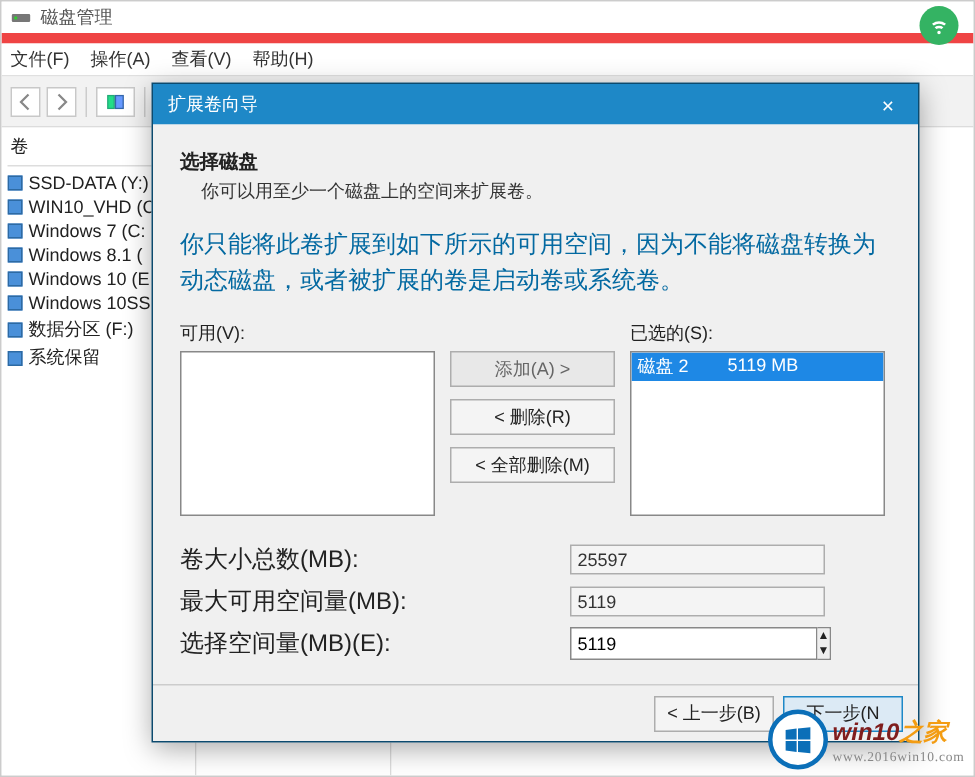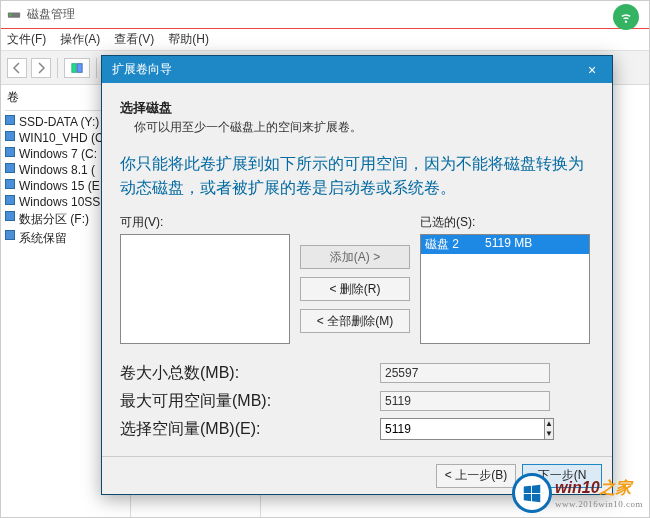--- a/index.html
+++ b/index.html
@@ -1,53 +1,53 @@
 <!DOCTYPE html>
 <html><head>
 <meta charset="utf-8">
 <style>
   * { box-sizing: border-box; }
   html,body { margin:0; padding:0; font-family: "Microsoft YaHei", "Segoe UI", sans-serif; font-size:12px; color:#222; background:#fff; }
   .app { width:650px; height:518px; position:relative; overflow:hidden; border:1px solid #ccc; background:#f6f6f6; }
-  .titlebar { height:28px; background:#fff; border-bottom:1px solid #ef4444; display:flex; align-items:center; padding:0 6px; }
+  .titlebar { height:28px; background:#fff; border-bottom:7px solid #ef4444; display:flex; align-items:center; padding:0 6px; }
   .titlebar .ico { width:14px; height:14px; margin-right:6px; }
   .titlebar .ico svg { width:14px; height:14px; }
   .titlebar .ttl { flex:1; font-size:12px; color:#555; }
   .winctrls { display:flex; gap:8px; }
   .winctrls span { width:28px; text-align:center; color:#666; font-size:12px; }
   .wifi { position:absolute; right:10px; top:3px; width:26px; height:26px; border-radius:50%; background:#34b363; display:flex; align-items:center; justify-content:center; z-index:3; }
   .wifi svg { width:14px; height:14px; }
   .menubar { height:22px; background:#fff; border-bottom:1px solid #e0e0e0; display:flex; align-items:center; padding:0 6px; gap:14px; font-size:12px; color:#333; }
   .toolbar { height:34px; background:#f2f2f2; border-bottom:1px solid #dcdcdc; display:flex; align-items:center; padding:0 6px; gap:4px; }
   .tbbtn { width:20px; height:20px; border:1px solid #c8c8c8; background:#fff; display:flex; align-items:center; justify-content:center; }
   .tbbtn svg { width:12px; height:12px; }
   .tbsep { width:1px; height:20px; background:#ccc; margin:0 2px; }
   .body { display:flex; height:calc(100% - 28px - 22px - 34px); }
   .volpanel { width:130px; border-right:1px solid #dcdcdc; background:#fff; padding:2px 4px; }
   .volhead { font-size:12px; padding:2px 0 4px 2px; border-bottom:1px solid #ddd; margin-bottom:3px; }
-  .volitem { display:flex; align-items:flex-start; gap:4px; padding:1px 0; font-size:12px; white-space:nowrap; overflow:hidden; }
+  .volitem { display:flex; align-items:center; gap:4px; padding:1px 0; font-size:12px; white-space:nowrap; overflow:hidden; }
   .volitem .dbar { width:10px; height:10px; background:#4a90d9; border:1px solid #2d6aa3; flex-shrink:0; }
   .diskpanel { width:130px; border-right:1px solid #dcdcdc; background:#fff; padding:6px 8px; display:flex; flex-direction:column; gap:40px; }
   .diskblock { }
   .diskico { width:18px; height:12px; background:#555; border-radius:2px; margin-bottom:4px; position:relative; }
   .diskico:after { content:""; position:absolute; left:2px; top:2px; width:4px; height:4px; background:#32a852; border-radius:50%; }
   .dname { font-size:12px; font-weight:600; }
   .dinfo { font-size:12px; color:#333; line-height:1.4; }
   .mainarea { flex:1; background:#fff; position:relative; }
 
   
   .overlay { position:absolute; left:100px; top:54px; width:512px; height:440px; background:#f0f0f0; border:1px solid #0c4a6e; box-shadow:0 4px 18px rgba(0,0,0,.35); z-index:5; display:flex; flex-direction:column; }
   .ov-title { height:30px; background:#1e88c7; color:#fff; display:flex; align-items:center; padding:0 10px; font-size:12px; }
   .ov-title .t { flex:1; }
   .ov-title .close { width:20px; text-align:center; font-size:14px; cursor:pointer; }
   .ov-body { flex:1; padding:12px 18px; background:#f0f0f0; }
   .ov-h1 { font-size:13px; font-weight:600; margin:4px 0 2px 0; }
   .ov-sub { font-size:12px; color:#333; margin:0 0 16px 14px; }
   .ov-desc { font-size:16px; color:#0369a1; line-height:1.5; margin-bottom:14px; }
-  .ov-lists { display:flex; align-items:center; gap:10px; }
+  .ov-lists { display:flex; align-items:flex-start; gap:10px; }
   .listcol { width:170px; }
   .listlabel { font-size:12px; margin-bottom:3px; }
   .listbox { width:170px; height:110px; border:1px solid #888; background:#fff; overflow:hidden; }
   .sel-item { background:#1e88e5; color:#fff; padding:1px 4px; font-size:12px; display:flex; }
   .sel-item .c1 { width:60px; }
   .btn-col { width:110px; display:flex; flex-direction:column; gap:8px; padding-top:20px; }
   .wbtn { height:24px; border:1px solid #adadad; background:#e8e8e8; font-size:12px; display:flex; align-items:center; justify-content:center; color:#666; }
   .wbtn.enabled { color:#222; background:#f4f4f4; }
   .fields { margin-top:16px; }
   .frow { display:flex; align-items:center; height:26px; margin-bottom:2px; }
@@ -142,21 +142,21 @@
           <div class="volitem">
             <span class="dbar"></span>
             <span>Windows 7 (C:</span>
           </div>
           <div class="volitem">
             <span class="dbar"></span>
             <span>Windows 8.1 (</span>
           </div>
           <div class="volitem">
             <span class="dbar"></span>
-            <span>Windows 15 (E</span>
+            <span>Windows 10 (E</span>
           </div>
           <div class="volitem">
             <span class="dbar"></span>
             <span>Windows 10SS</span>
           </div>
           <div class="volitem">
             <span class="dbar"></span>
             <span>数据分区 (F:)</span>
           </div>
           <div class="volitem">

